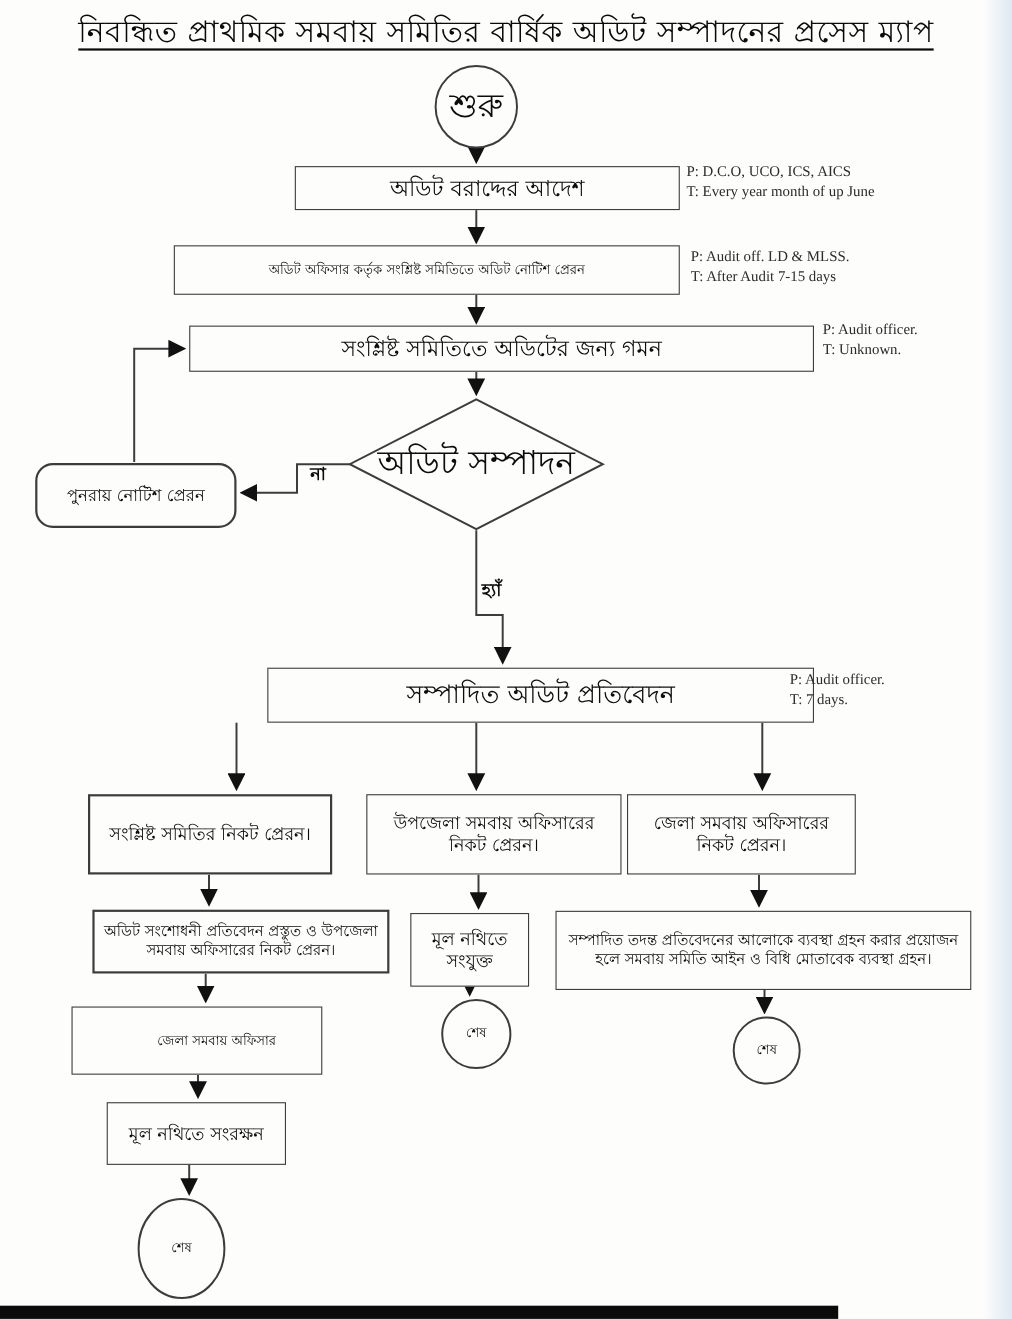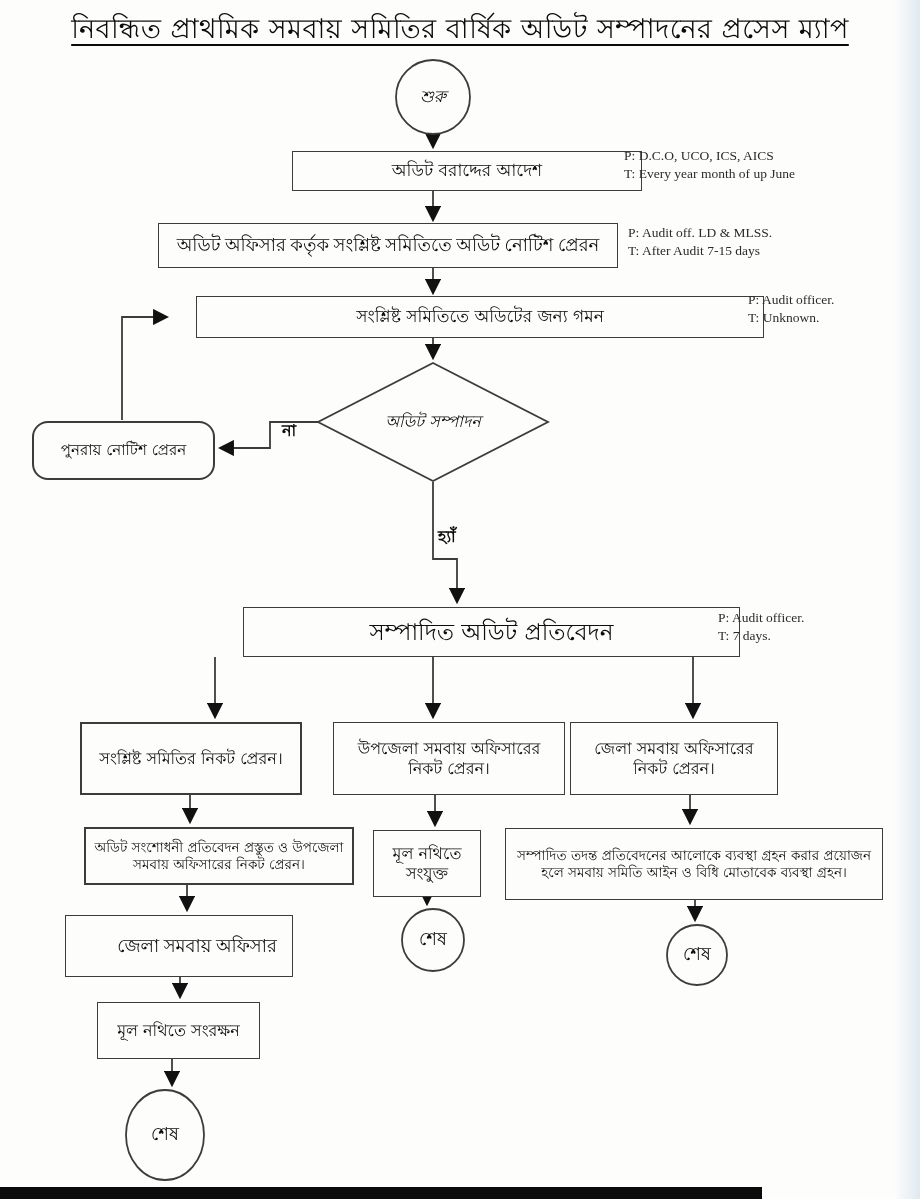--- a/index.html
+++ b/index.html
@@ -26,23 +26,23 @@
   .node.thick{border-width:2.2px;}
   .shape-label{
     position:absolute;z-index:3;display:flex;align-items:center;justify-content:center;
     text-align:center;background:transparent;color:#0c0c0c;
   }
   .ann{
     position:absolute;z-index:2;font-family:Liberation Serif, serif;
     font-size:13.5px;line-height:1.35;color:#2b2b2b;white-space:nowrap;
   }
   .edge-label{position:absolute;z-index:3;font-size:16px;font-weight:bold;color:#0c0c0c;}
-  .f20{font-size:17px;margin-left:24px;} .f18{font-size:18px;font-family:Liberation Serif, serif;} .f23{font-size:23px;}
+  .f20{font-size:20px;} .f18{font-size:12px;} .f23{font-size:23px;}
   .f16{font-size:16px;} .f15{font-size:15px;border-radius:16px;} .f13{font-size:13.5px;}
-  .f22{font-size:16px;font-style:italic;}
+  .f22{font-size:30px;}
 </style>
 </head>
 <body>
 
 <div class="page">
 
   <div class="title">নিবন্ধিত প্রাথমিক সমবায় সমিতির বার্ষিক অডিট সম্পাদনের প্রসেস ম্যাপ</div>
 
   <svg class="wires" width="920" height="1199" viewBox="0 0 920 1199">
     <defs>

